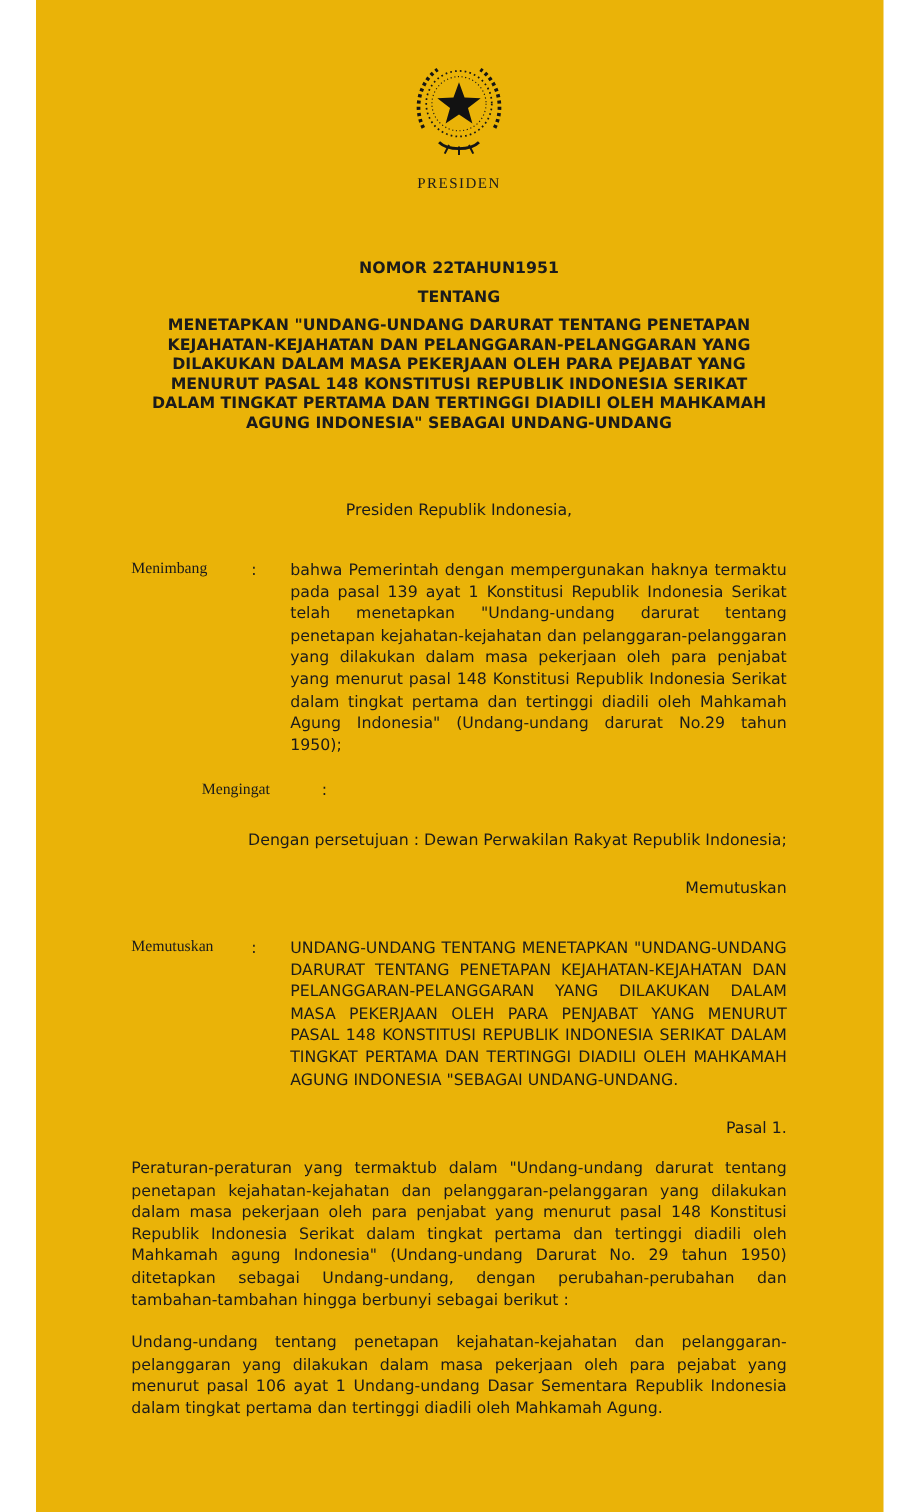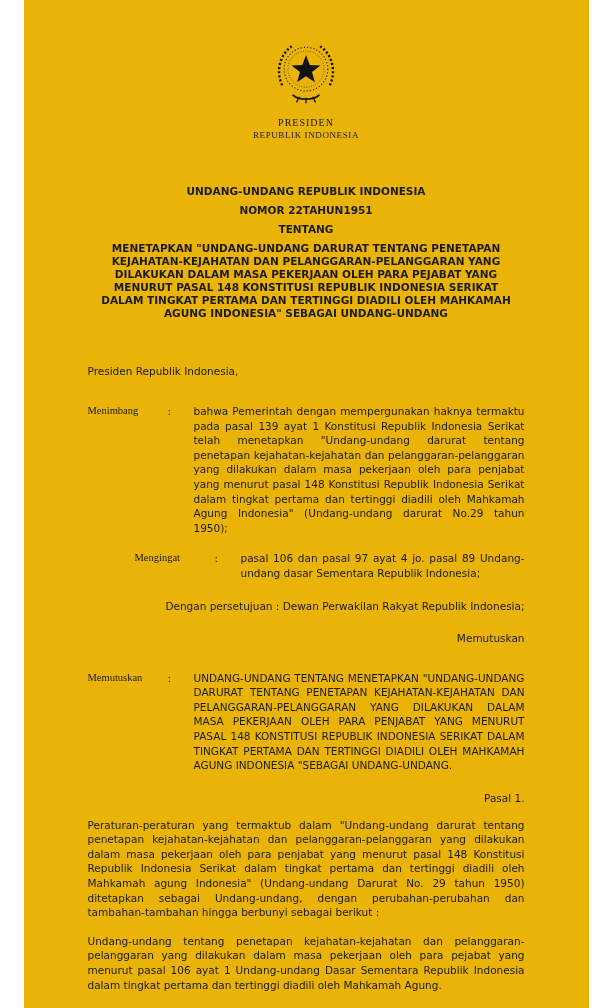--- a/index.html
+++ b/index.html
@@ -27,20 +27,21 @@
   .title-block {
     margin-top: 44px;
     text-align: center;
     font-weight: bold;
     font-size: 10.5px;
   }
   .t-line { line-height: 13px; margin-bottom: 6px; }
   .subject { line-height: 13px; margin-top: 2px; padding: 0 8px; }
   .opening {
     margin: 44px 0 0 0;
+    text-align: center;
     font-size: 10.5px;
     line-height: 14px;
   }
   .row {
     display: flex;
     margin-top: 26px;
     font-size: 10.5px;
     line-height: 14.6px;
   }
   .row-label { width: 80px; flex: none; font-family: Liberation Serif, serif; }
@@ -72,42 +73,39 @@
         <circle cx="40" cy="37" r="23" stroke-width="1.2" stroke-dasharray="1.2 2.2"></circle>
         <circle cx="40" cy="37" r="19" stroke-width="0.8" stroke-dasharray="0.8 1.8"></circle>
         <path d="M15,54 C8,40 12,22 25,13" stroke-width="2.6" stroke-dasharray="2.2 2.2"></path>
         <path d="M65,54 C72,40 68,22 55,13" stroke-width="2.6" stroke-dasharray="2.2 2.2"></path>
         <path d="M26,64 C32,70 48,70 54,64" stroke-width="2"></path>
         <path d="M33,66 L30,72 M40,67 L40,73 M47,66 L50,72" stroke-width="1.4"></path>
       </g>
       <polygon fill="#121212" points="40,22 43.9,32.7 55.2,33.1 46.3,40.0 49.4,50.9 40,44.6 30.6,50.9 33.7,40.0 24.8,33.1 36.1,32.7"></polygon>
     </svg>
     <div class="hl1">PRESIDEN</div>
-    <div class="hl2">REPUBLIK INDONESIA</div>
   </header>
 
   <section class="title-block">
-    <div class="t-line">UNDANG-UNDANG REPUBLIK INDONESIA</div>
     <div class="t-line">NOMOR 22TAHUN1951</div>
     <div class="t-line">TENTANG</div>
     <div class="subject">MENETAPKAN "UNDANG-UNDANG DARURAT TENTANG PENETAPAN KEJAHATAN-KEJAHATAN DAN PELANGGARAN-PELANGGARAN YANG DILAKUKAN DALAM MASA PEKERJAAN OLEH PARA PEJABAT YANG MENURUT PASAL 148 KONSTITUSI REPUBLIK INDONESIA SERIKAT DALAM TINGKAT PERTAMA DAN TERTINGGI DIADILI OLEH MAHKAMAH AGUNG INDONESIA" SEBAGAI UNDANG-UNDANG</div>
   </section>
 
   <p class="opening">Presiden Republik Indonesia,</p>
 
   <div class="row">
     <div class="row-label">Menimbang</div>
     <div class="row-colon">:</div>
     <div class="row-text">bahwa Pemerintah dengan mempergunakan haknya termaktu pada pasal 139 ayat 1 Konstitusi Republik Indonesia Serikat telah menetapkan "Undang-undang darurat tentang penetapan kejahatan-kejahatan dan pelanggaran-pelanggaran yang dilakukan dalam masa pekerjaan oleh para penjabat yang menurut pasal 148 Konstitusi Republik Indonesia Serikat dalam tingkat pertama dan tertinggi diadili oleh Mahkamah Agung Indonesia" (Undang-undang darurat No.29 tahun 1950);</div>
   </div>
 
   <div class="row tight">
     <div class="row-label">Mengingat</div>
     <div class="row-colon">:</div>
-    <div class="row-text">pasal 106 dan pasal 97 ayat 4 jo. pasal 89 Undang-undang dasar Sementara Republik Indonesia;</div>
   </div>
 
   <p class="centerline">Dengan persetujuan : Dewan Perwakilan Rakyat Republik Indonesia;</p>
 
   <p class="centerline">Memutuskan</p>
 
   <div class="row">
     <div class="row-label">Memutuskan</div>
     <div class="row-colon">:</div>
     <div class="row-text">UNDANG-UNDANG TENTANG MENETAPKAN "UNDANG-UNDANG DARURAT TENTANG PENETAPAN KEJAHATAN-KEJAHATAN DAN PELANGGARAN-PELANGGARAN YANG DILAKUKAN DALAM MASA PEKERJAAN OLEH PARA PENJABAT YANG MENURUT PASAL 148 KONSTITUSI REPUBLIK INDONESIA SERIKAT DALAM TINGKAT PERTAMA DAN TERTINGGI DIADILI OLEH MAHKAMAH AGUNG INDONESIA "SEBAGAI UNDANG-UNDANG.</div>

